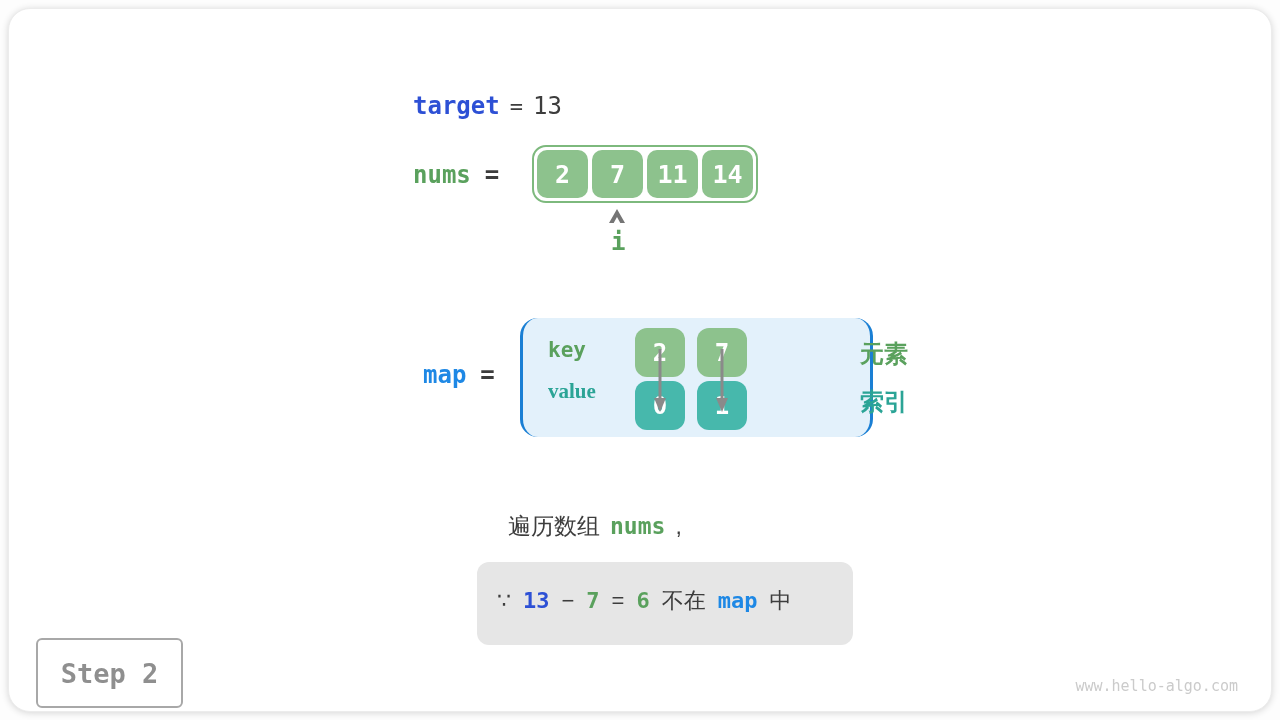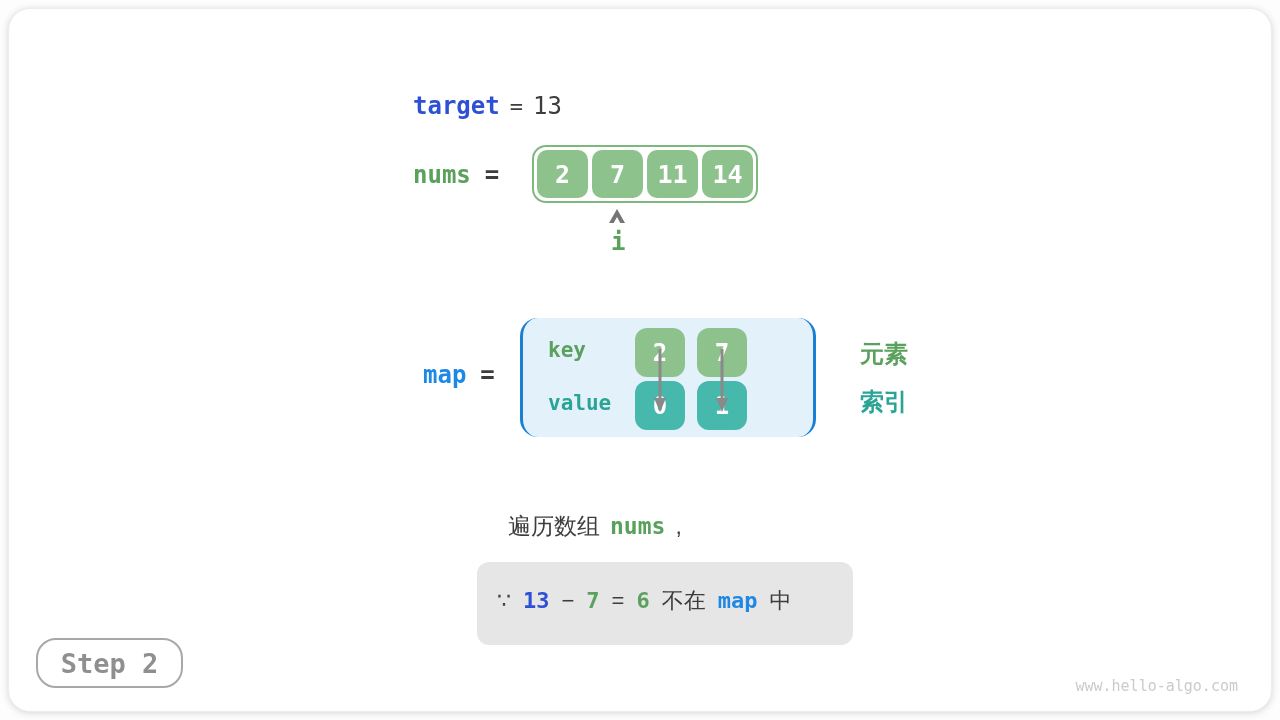--- a/index.html
+++ b/index.html
@@ -44,28 +44,28 @@
 
   .caret { left: 609px; top: 209px; }
   .i-label { left: 611px; top: 228px; font-size: 24px; }
 
   
   .map-line { left: 423px; top: 361px; font-size: 24px; }
   .map-line .op { margin-left: 14px; }
 
   
   .map-box {
-    left: 520px; top: 318px; width: 296px; height: 119px;
+    left: 520px; top: 318px; width: 353px; height: 119px;
     background: var(--map-bg); border-radius: 18px;
     border-left: 3px solid var(--map-border);
     border-right: 3px solid var(--map-border);
   }
   .map-box .row-label { position: absolute; font-size: 21px; }
   .map-box .key-label   { left: 25px; top: 20px; }
-  .map-box .value-label { left: 25px; top: 73px; }
+  .map-box .value-label { left: 25px; top: 61px; font-family: Liberation Serif, serif; }
   .map-cell {
     position: absolute; width: 50px; height: 49px; border-radius: 12px;
     color: #ffffff; font-family: "DejaVu Sans Mono", monospace;
     font-weight: bold; font-size: 24px;
     display: flex; align-items: center; justify-content: center;
   }
   .key-cell { background: var(--green-fill); top: 10px; }
   .val-cell { background: var(--teal-fill); top: 63px; }
   .col-0 { left: 112px; } .col-1 { left: 174px; }
   .kv-arrow { position: absolute; top: 31px; }
@@ -84,22 +84,22 @@
     left: 477px; top: 562px; width: 376px; height: 83px;
     background: var(--note-bg); border-radius: 12px;
     padding: 21px 0 0 20px; font-size: 22px; line-height: 35px;
   }
   .note-box .tok { margin-right: 12px; }
   .note-box .tok:last-child { margin-right: 0; }
   .note-box .code, .note-box .num { font-size: 22px; }
 
   
   .step-badge {
-    left: 36px; top: 638px; width: 147px; height: 50px;
-    background: #ffffff; border: 2px solid #a8a8a8; border-radius: 20px;
+    left: 36px; top: 638px; width: 147px; height: 70px;
+    background: #ffffff; border: 2px solid #a8a8a8; border-radius: 6px;
     display: flex; align-items: center; justify-content: center;
     font-family: "DejaVu Sans Mono", monospace; font-weight: bold;
     font-size: 27px; color: var(--step-text);
   }
 
   
   .watermark { right: 42px; top: 677px; font-size: 15px; color: var(--watermark); }
 </style>
 </head>
 <body>

